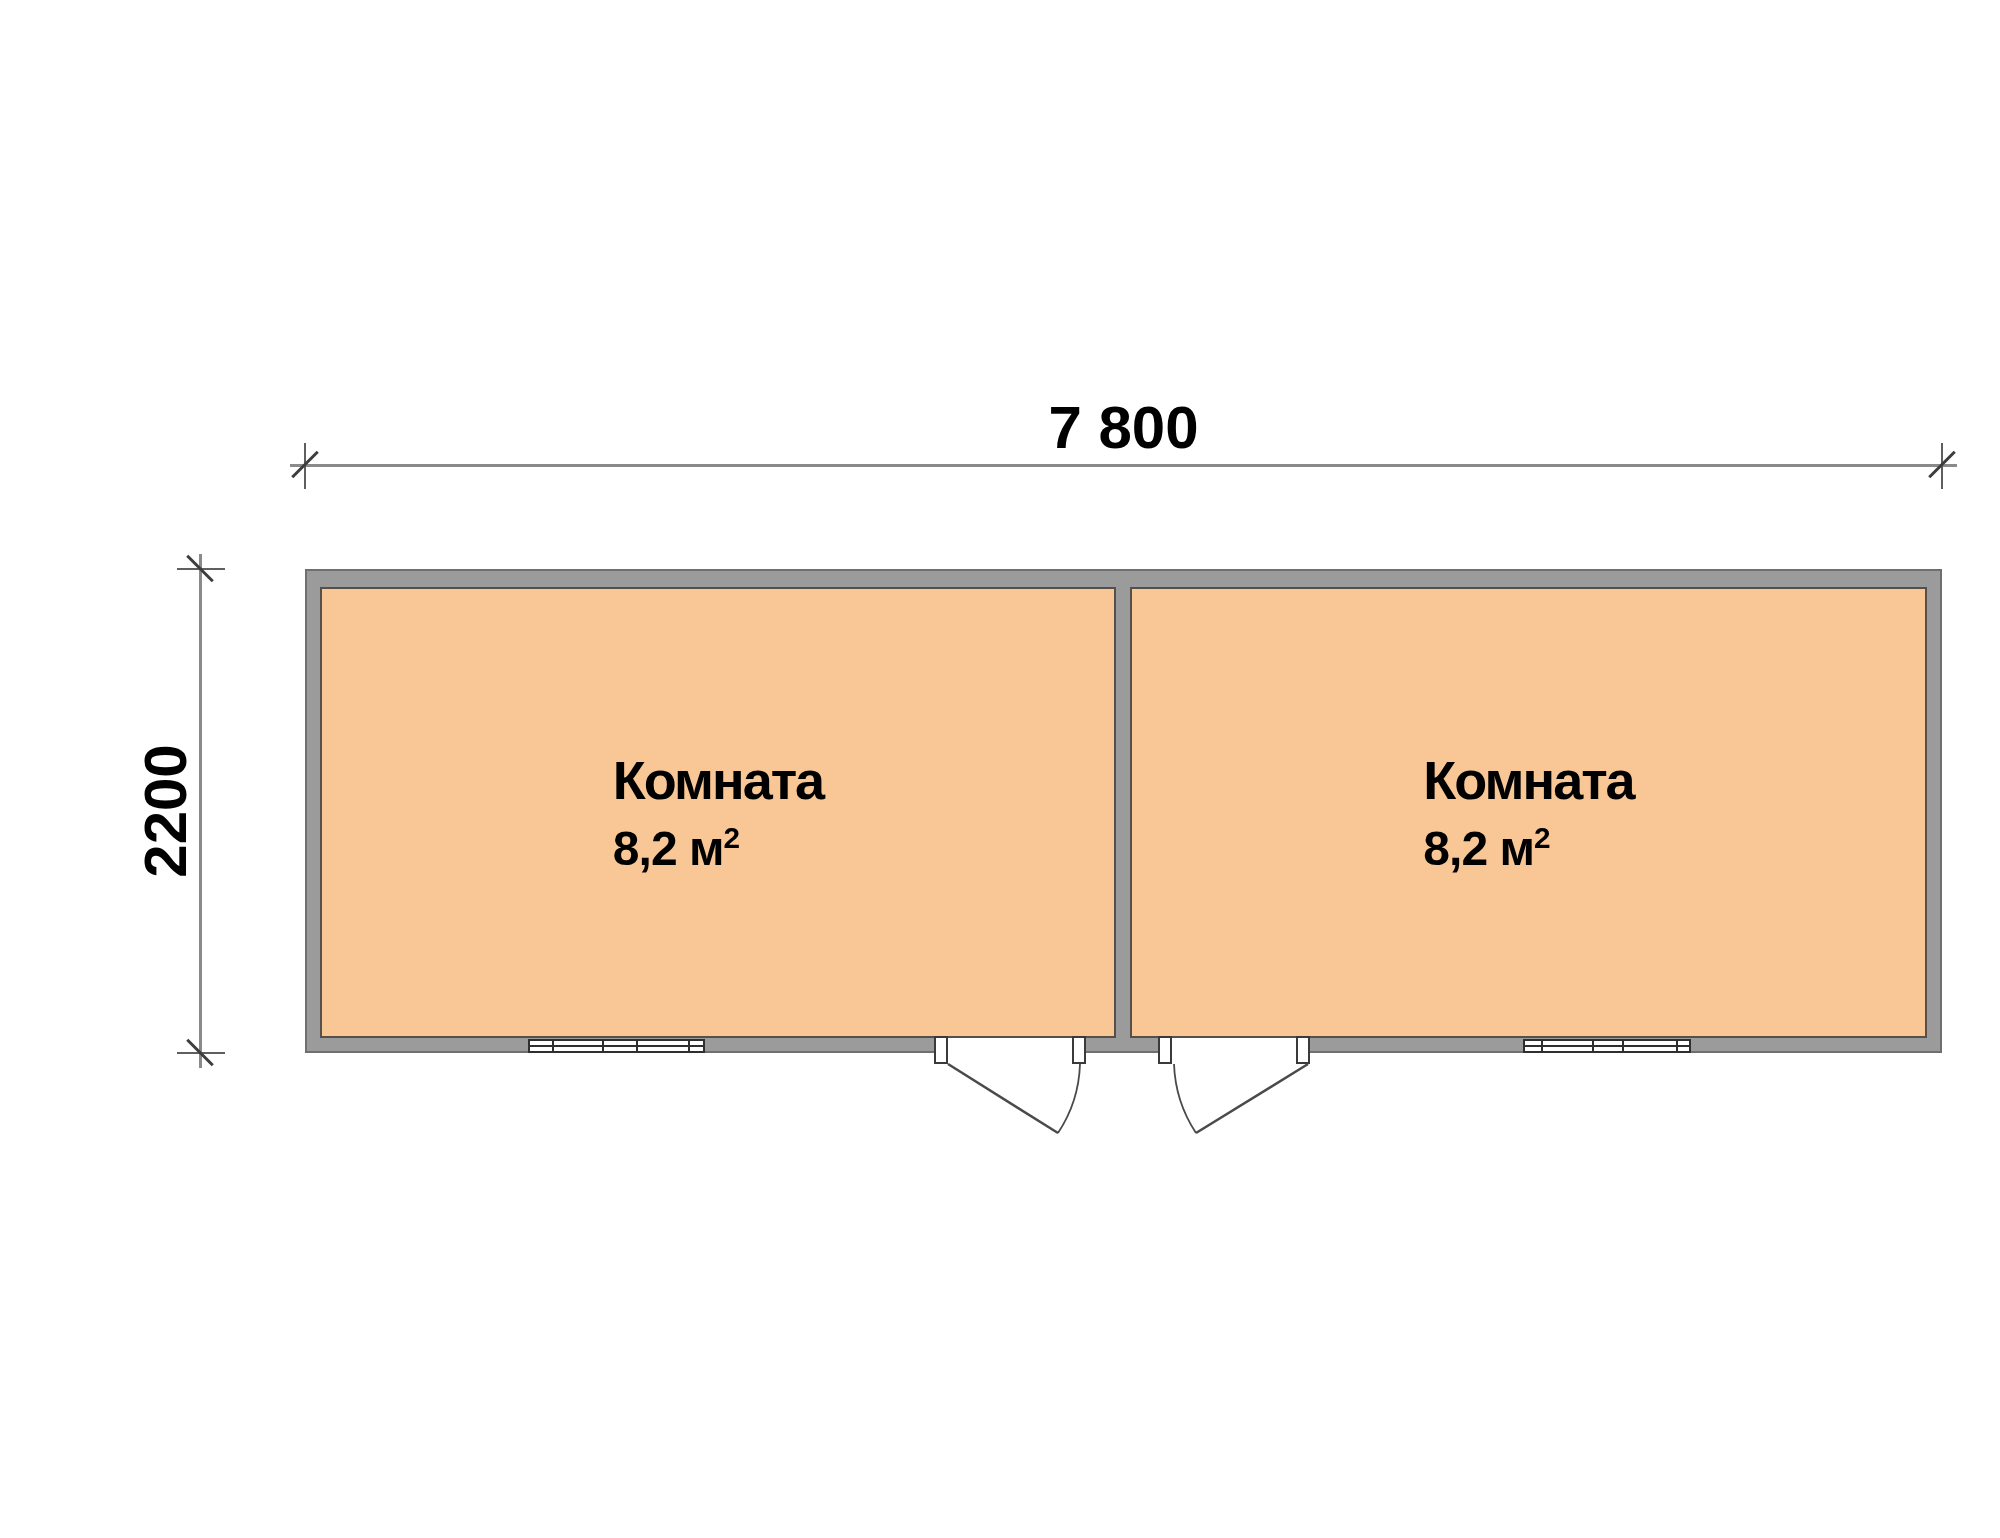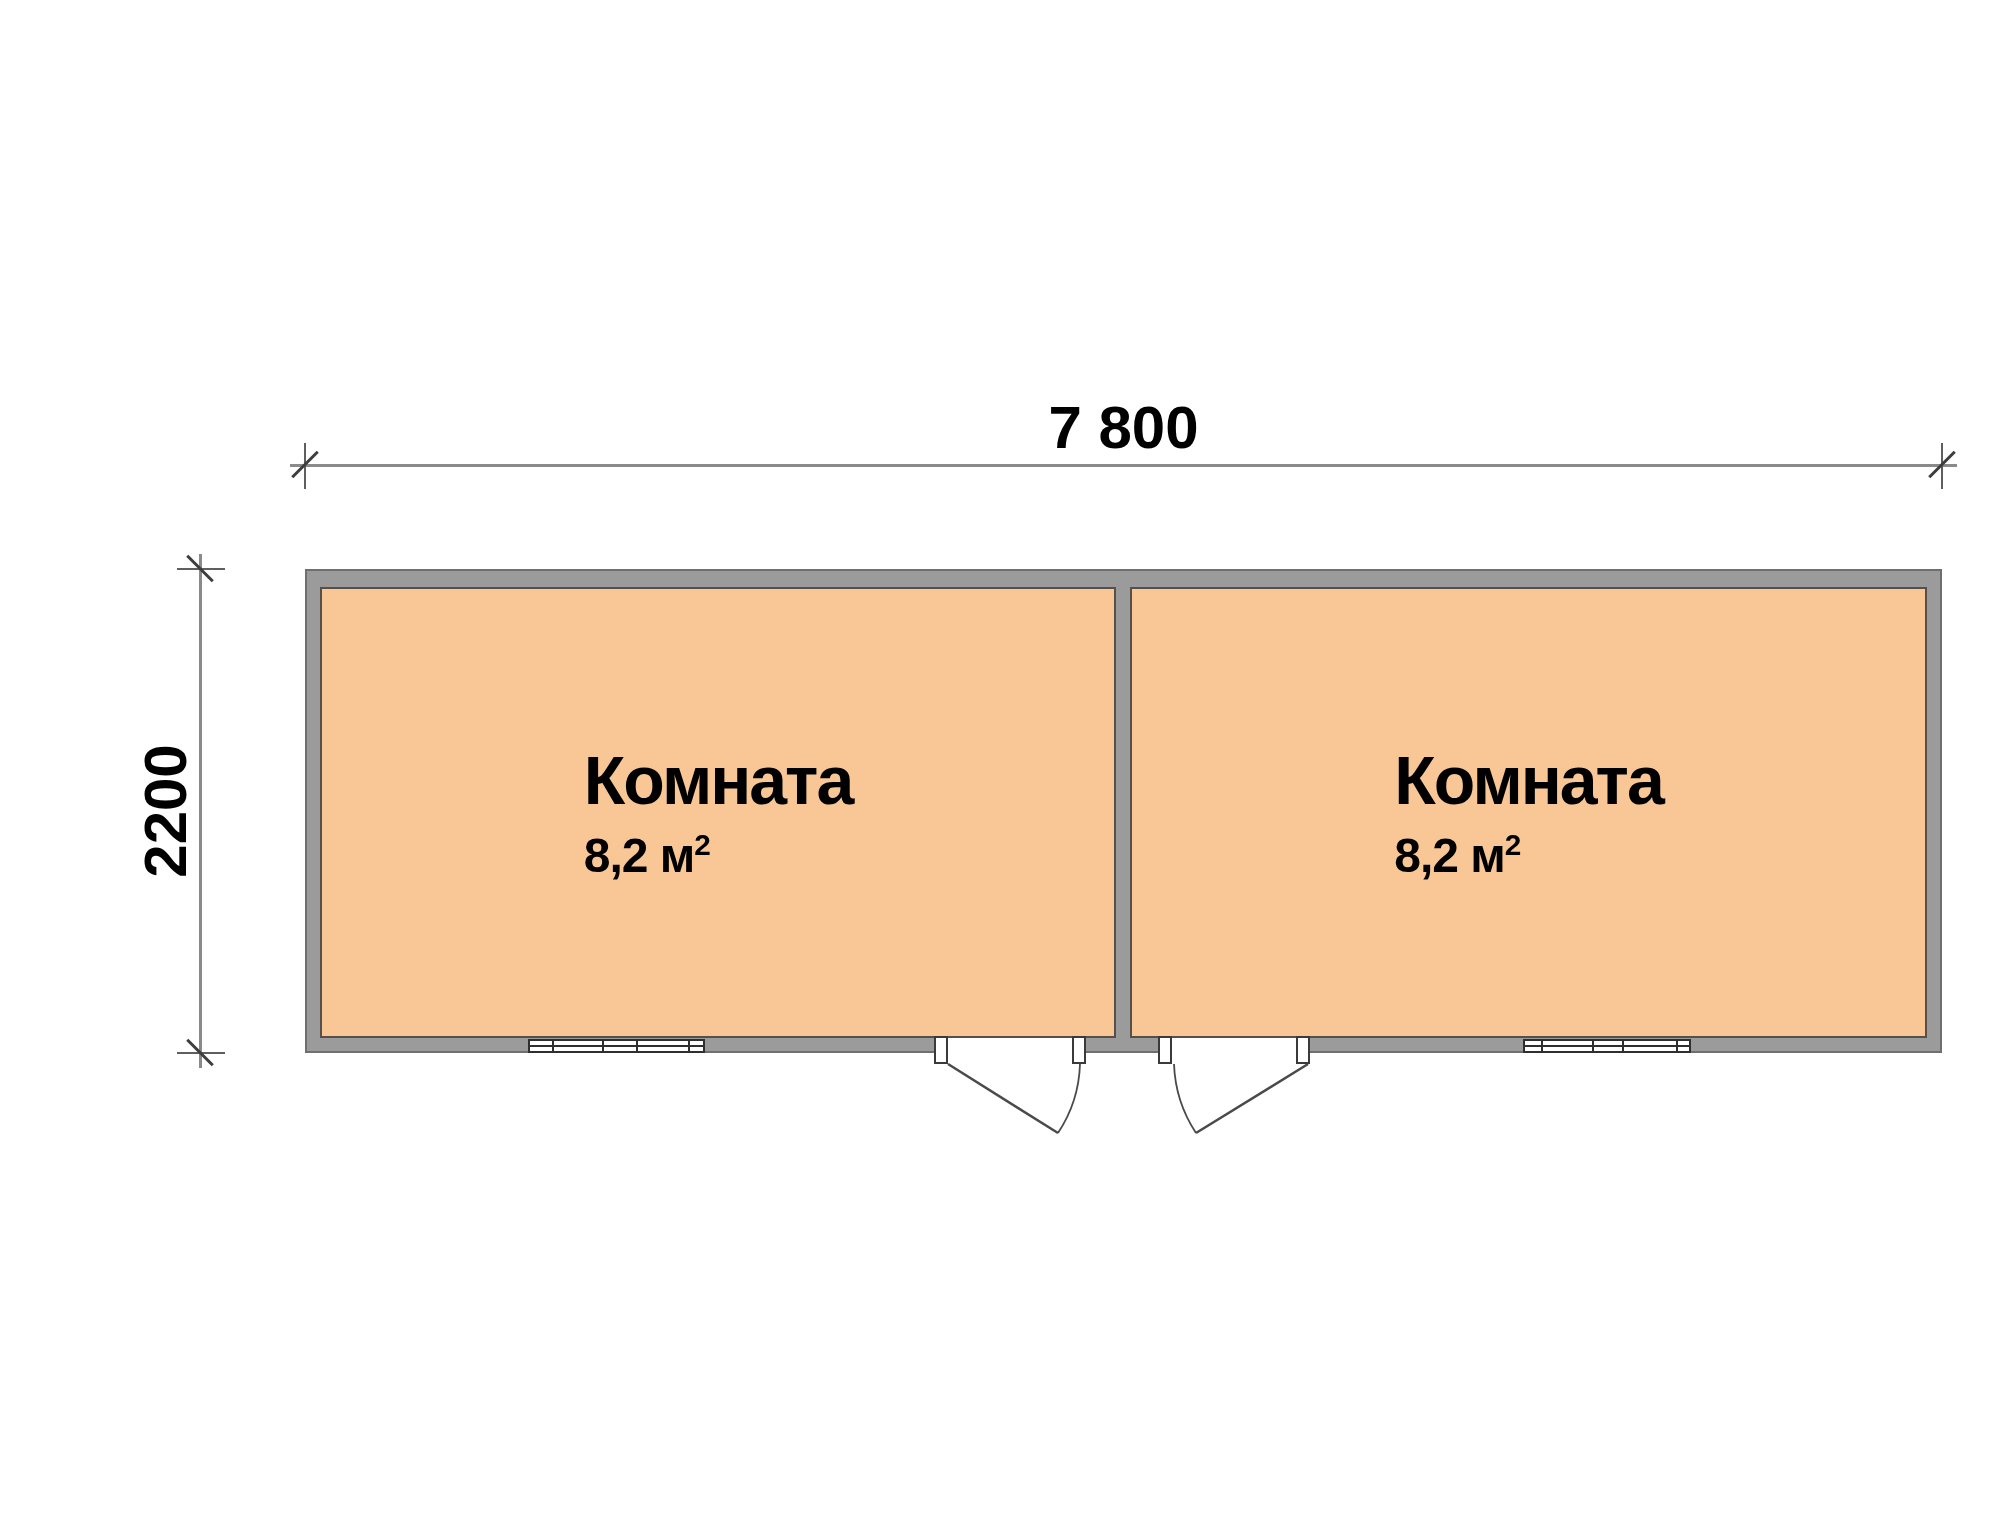--- a/index.html
+++ b/index.html
@@ -29,21 +29,21 @@
     background:#9b9b9b;border:2px solid #6f6f6f;box-sizing:border-box;
   }
   .room{
     position:absolute;top:587px;height:451px;background:#f8c795;
     border:2px solid #56504a;box-sizing:border-box;
     display:flex;flex-direction:column;align-items:center;justify-content:center;
   }
   .room.r1{left:272px;width:796px;}
   .room.r2{left:1082px;width:797px;}
   .room-text{display:inline-block;text-align:left;color:#000;}
-  .room-name{font-weight:bold;font-size:68px;line-height:1;letter-spacing:-2px;}
+  .room-name{font-weight:bold;font-size:54px;line-height:1;letter-spacing:-2px;}
   .room-area{font-weight:bold;font-size:48px;line-height:1;margin-top:18px;letter-spacing:-1px;}
   .room-area sup{font-size:62%;vertical-align:super;line-height:0;}
   
   .opening{position:absolute;top:1038px;height:16px;background:#ffffff;}
   .jamb{
     position:absolute;top:1036px;width:14px;height:28px;background:#ffffff;
     border:2px solid #3a3a3a;box-sizing:border-box;
   }
   .window{
     position:absolute;top:1039px;height:14px;background:#ffffff;

